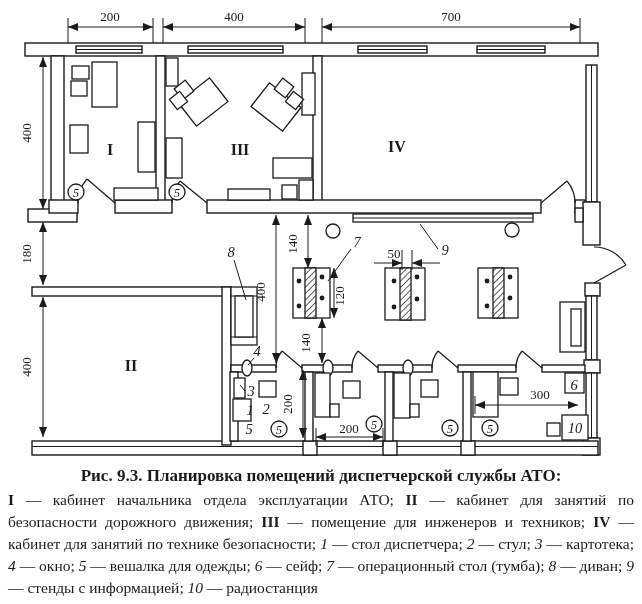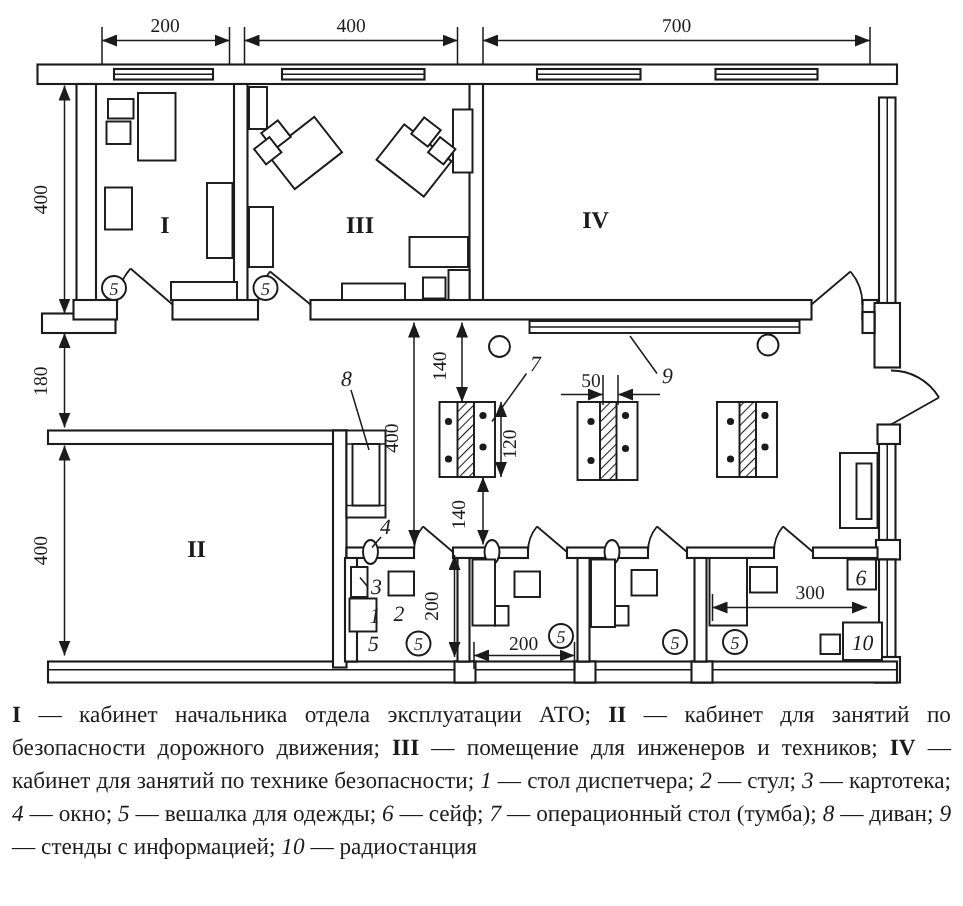--- a/index.html
+++ b/index.html
@@ -331,14 +331,15 @@
     </g>
     <g>
       <circle class="f" cx="490" cy="428" r="8"></circle>
           <text class="c5t" x="490" y="432.5">5</text>
     </g>
   </g>
 </svg>
 </div>
 
 <div class="caption">
+  <div class="cap-title">Рис. 9.3. Планировка помещений диспетчерской службы АТО:</div>
   <div class="cap-legend"><span class="troman">I</span><span> — кабинет начальника отдела эксплуатации АТО; </span><span class="troman">II</span><span> — кабинет для занятий по безопасности дорожного движения; </span><span class="troman">III</span><span> — помещение для инженеров и техников; </span><span class="troman">IV</span><span> — кабинет для занятий по технике безопасности; </span><span class="tnum">1</span><span> — стол диспетчера; </span><span class="tnum">2</span><span> — стул; </span><span class="tnum">3</span><span> — картотека; </span><span class="tnum">4</span><span> — окно; </span><span class="tnum">5</span><span> — вешалка для одежды; </span><span class="tnum">6</span><span> — сейф; </span><span class="tnum">7</span><span> — операционный стол (тумба); </span><span class="tnum">8</span><span> — диван; </span><span class="tnum">9</span><span> — стенды с информацией; </span><span class="tnum">10</span><span> — радиостанция</span></div>
 </div>
 
 </body></html>

